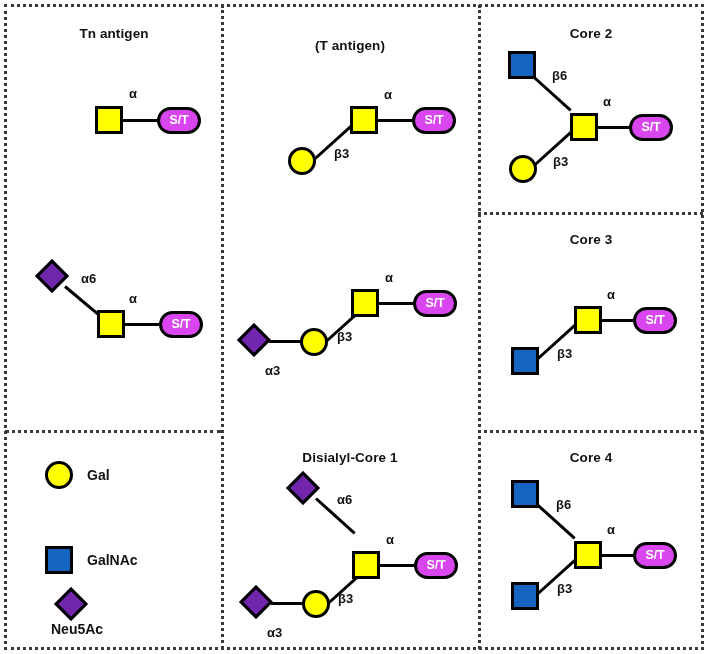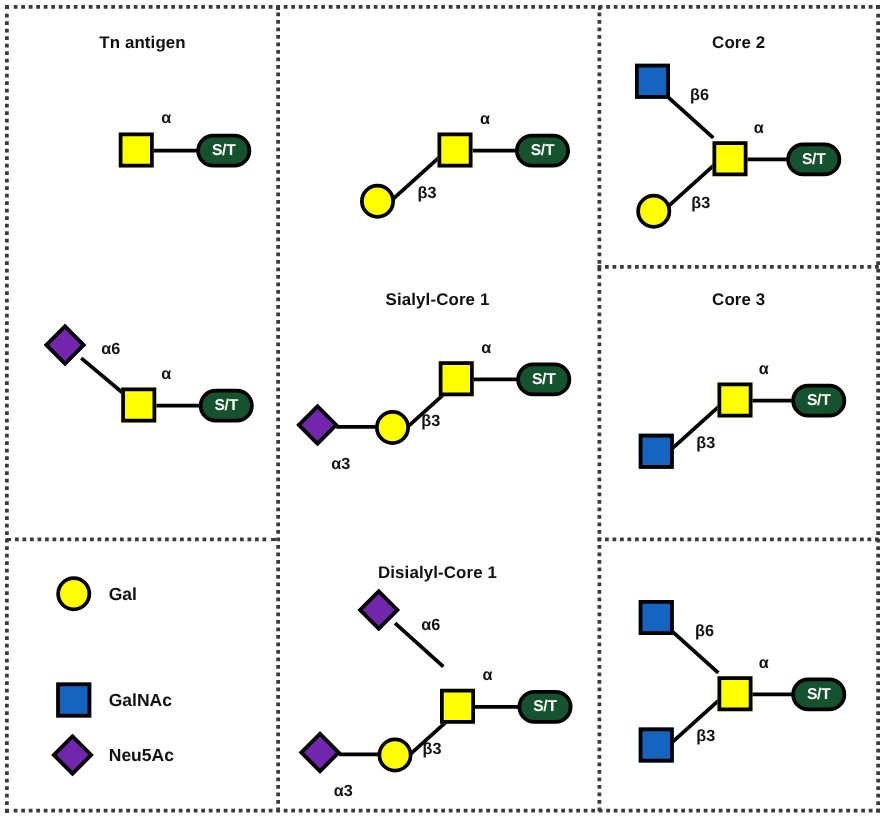--- a/index.html
+++ b/index.html
@@ -14,21 +14,21 @@
   .panel{position:absolute;box-sizing:border-box;}
   .ptitle{position:absolute;left:0;right:0;text-align:center;font-weight:bold;font-size:13.5px;line-height:16px;letter-spacing:.1px;}
 
   
   .node{position:absolute;box-sizing:border-box;}
   .sq{width:28px;height:28px;border:3px solid #000;}
   .sq.gal-nac{background:#ffff00;}
   .sq.glc-nac{background:#1565c0;}
   .circ{width:28px;height:28px;border:3px solid #000;border-radius:50%;background:#ffff00;}
   .diam{width:24px;height:24px;border:3px solid #000;background:#7226ad;transform:rotate(45deg);}
-  .pill{width:44px;height:27px;border:3px solid #000;border-radius:14px;background:#14532d;
+  .pill{width:44px;height:27px;border:3px solid #000;border-radius:14px;background:#d946ef;
         color:#ffffff;font-weight:bold;font-size:12.5px;line-height:21px;text-align:center;
         letter-spacing:-0.2px;}
   .bond{position:absolute;background:#000;height:3px;transform-origin:0 50%;}
   .lbl{position:absolute;font-weight:bold;font-size:13px;line-height:14px;white-space:nowrap;}
 
   
   .legend-row{position:absolute;display:flex;align-items:center;}
   .legend-sym{position:relative;width:36px;height:34px;}
   .legend-sym .node{left:4px;top:3px;}
   .legend-sym .diam{left:5px;top:5px;}
@@ -62,34 +62,34 @@
 
     <div class="node diam" style="left:33px;top:52px;"></div>
     <div class="node sq gal-nac" style="left:90px;top:98px;"></div>
     <div class="node pill" style="left:152px;top:99px;">S/T</div>
 
     <div class="lbl" style="left:74px;top:60px;">α6</div>
     <div class="lbl" style="left:122px;top:80px;">α</div>
   </div>
 
   <div class="panel" style="left:224px;top:7px;width:252px;height:208px;">
+    <div class="ptitle" style="top:31px;">(T antigen)</div>
 
     <div class="bond" style="left:89px;top:152px;width:54px;transform:rotate(-42deg);"></div>
     <div class="bond" style="left:154px;top:112px;width:42px;"></div>
 
     <div class="node circ" style="left:64px;top:140px;"></div>
     <div class="node sq gal-nac" style="left:126px;top:99px;"></div>
     <div class="node pill" style="left:188px;top:100px;">S/T</div>
 
     <div class="lbl" style="left:110px;top:140px;">β3</div>
     <div class="lbl" style="left:160px;top:81px;">α</div>
   </div>
 
   <div class="panel" style="left:224px;top:215px;width:252px;height:215px;">
-    <div class="ptitle" style="top:17px;">Sialyl-Core 1</div>
 
     <div class="bond" style="left:45px;top:125px;width:36px;"></div>
     <div class="bond" style="left:101px;top:126px;width:54px;transform:rotate(-42deg);"></div>
     <div class="bond" style="left:155px;top:87px;width:42px;"></div>
 
     <div class="node diam" style="left:18px;top:113px;"></div>
     <div class="node circ" style="left:76px;top:113px;"></div>
     <div class="node sq gal-nac" style="left:127px;top:74px;"></div>
     <div class="node pill" style="left:189px;top:75px;">S/T</div>
 
@@ -143,20 +143,21 @@
 
     <div class="node sq glc-nac" style="left:30px;top:135px;"></div>
     <div class="node sq gal-nac" style="left:93px;top:94px;"></div>
     <div class="node pill" style="left:152px;top:95px;">S/T</div>
 
     <div class="lbl" style="left:76px;top:135px;">β3</div>
     <div class="lbl" style="left:126px;top:76px;">α</div>
   </div>
 
   <div class="panel" style="left:481px;top:430px;width:220px;height:217px;">
+    <div class="ptitle" style="top:20px;">Core 4</div>
 
     <div class="bond" style="left:55px;top:72px;width:52px;transform:rotate(42deg);"></div>
     <div class="bond" style="left:56px;top:163px;width:52px;transform:rotate(-42deg);"></div>
     <div class="bond" style="left:120px;top:124px;width:40px;"></div>
 
     <div class="node sq glc-nac" style="left:30px;top:50px;"></div>
     <div class="node sq glc-nac" style="left:30px;top:152px;"></div>
     <div class="node sq gal-nac" style="left:93px;top:111px;"></div>
     <div class="node pill" style="left:152px;top:112px;">S/T</div>
 
@@ -175,21 +176,21 @@
     </div>
 
 
     <div class="legend-row" style="left:34px;top:110px;">
       <span class="legend-sym">
         <span class="node sq glc-nac"></span>
       </span>
       <span class="legend-text">GalNAc</span>
     </div>
 
-    <div class="legend-row" style="left:34px;top:154px;">
+    <div class="legend-row" style="left:34px;top:154px;flex-direction:column;">
       <span class="legend-sym">
         <span class="node diam"></span>
       </span>
       <span class="legend-text">Neu5Ac</span>
     </div>
 
   </div>
 
 </div>
 

